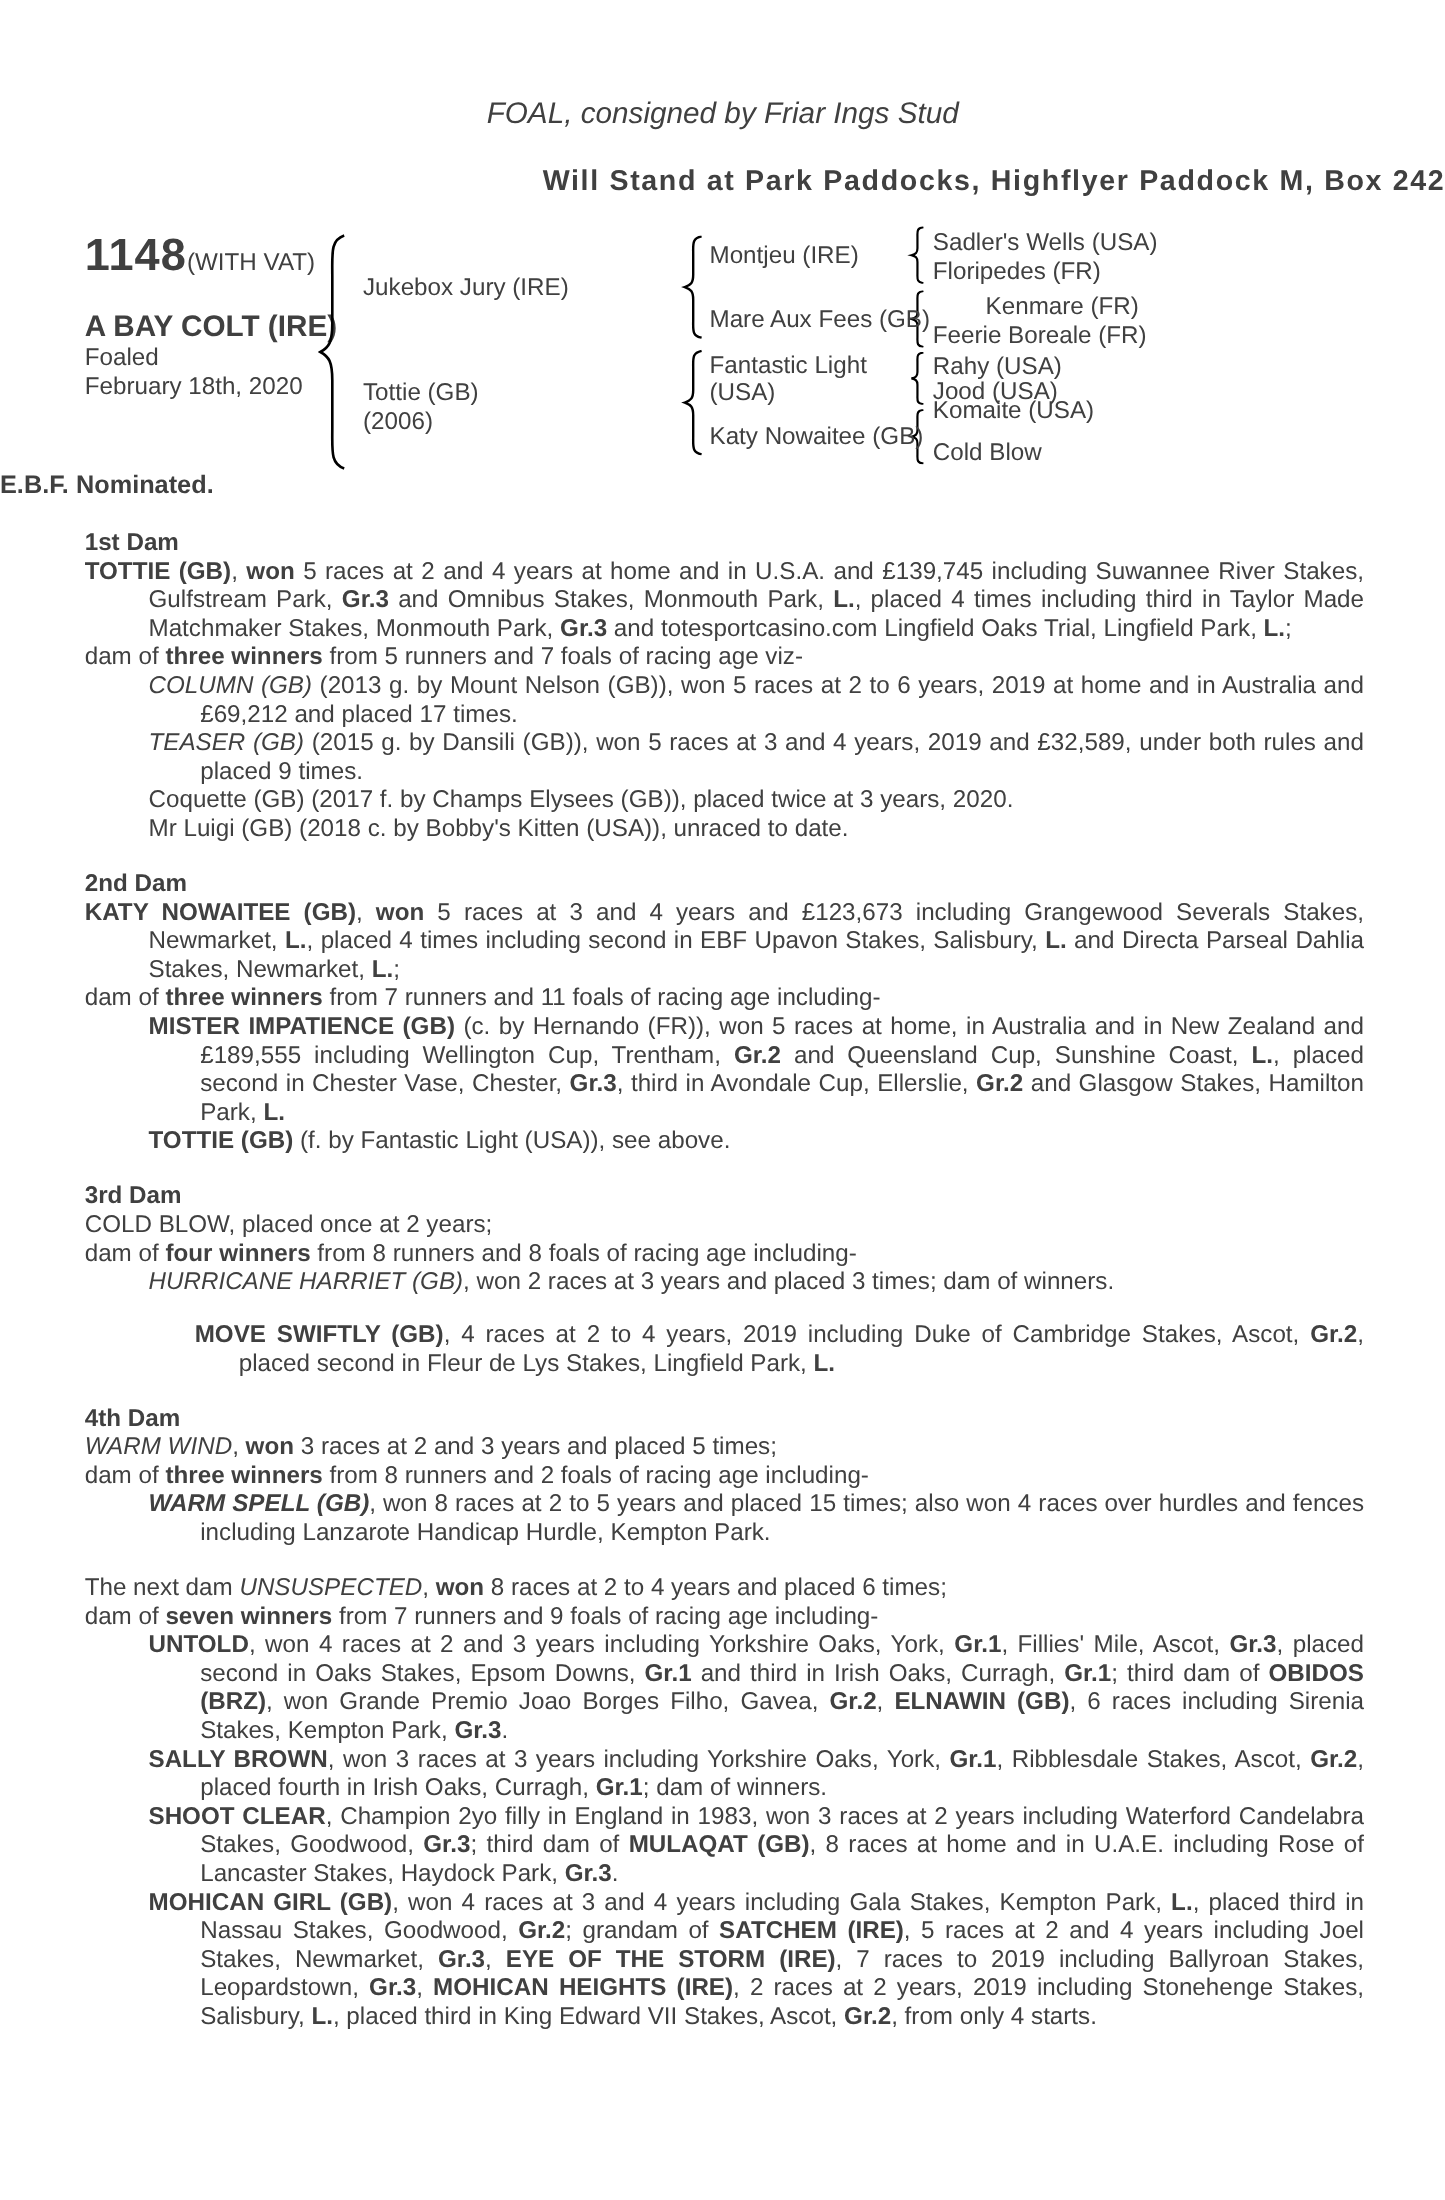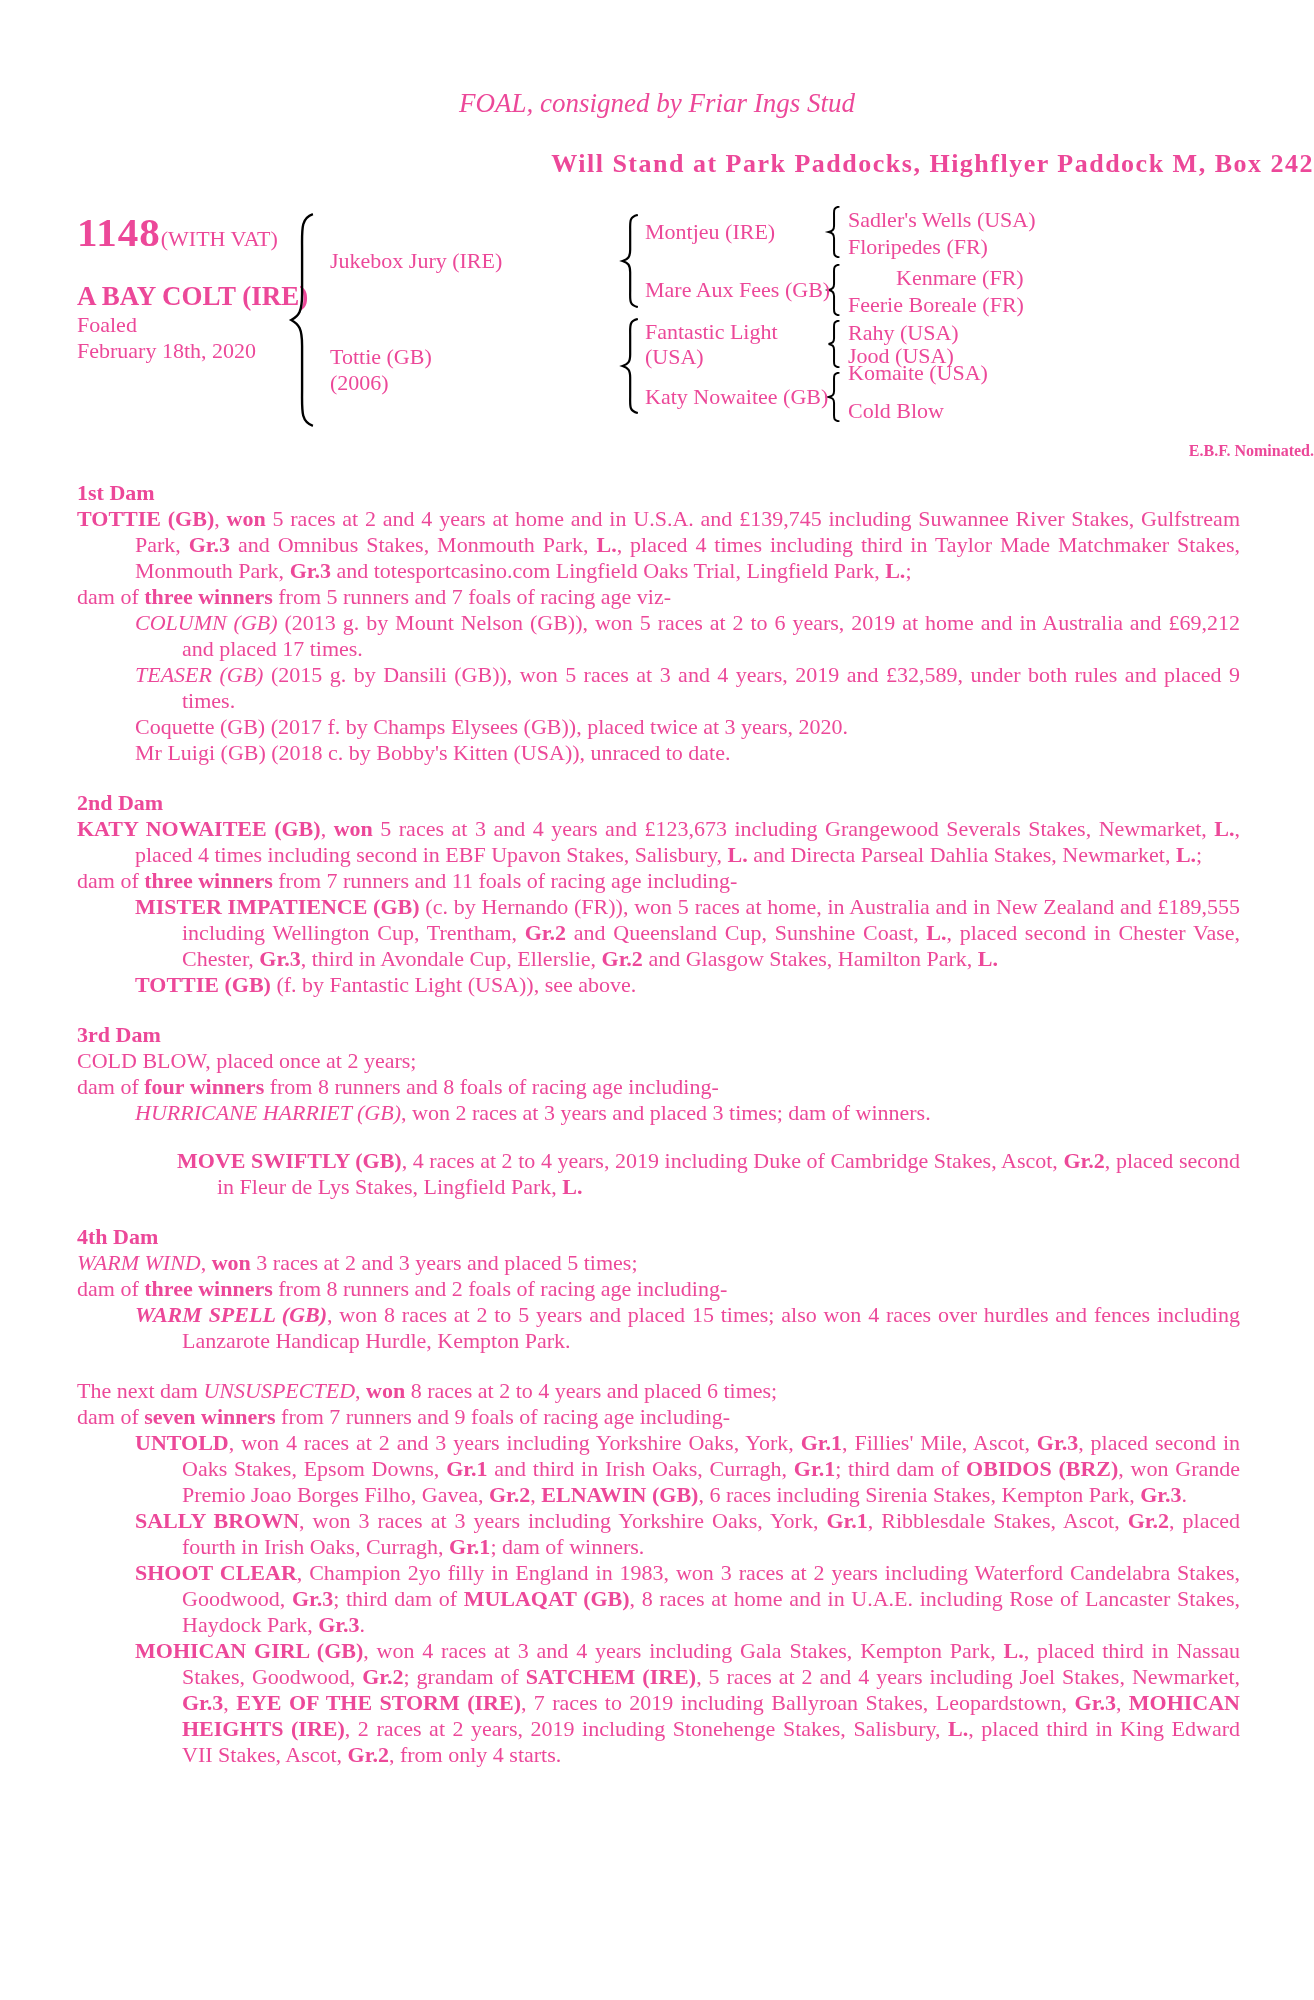--- a/index.html
+++ b/index.html
@@ -1,37 +1,37 @@
 <!DOCTYPE html>
 <html><head>
 <meta charset="utf-8">
 <style>
   * { margin:0; padding:0; box-sizing:border-box; }
   html,body { background:#fff; }
   .page {
-    position:relative; width:1314px; height:2000px; background:#ffffff; color:#ec4899;
-    font-family:Liberation Serif, serif; overflow:hidden;
+    position:relative; width:1314px; height:2000px; background:#ffffff; color:#404040;
+    font-family:Liberation Sans, sans-serif; overflow:hidden;
   }
   .consignor { position:absolute; top:88px; left:0; width:100%; text-align:center;
     font-style:italic; font-size:27px; }
   .stand { position:absolute; top:149px; left:0; width:100%; text-align:right;
     font-weight:bold; font-size:26px; letter-spacing:1.5px; }
   .lot-line { position:absolute; left:77px; top:208px; display:flex; align-items:baseline; }
   .lot-number { font-size:41px; font-weight:bold; letter-spacing:1px; }
   .lot-vat { font-size:22px; }
   .colt-desc { position:absolute; left:77px; top:281px; font-size:27px; font-weight:bold; }
   .plain22 { font-size:22px; line-height:25px; }
   .foaled { position:absolute; left:77px; top:312px; }
   .foaled-date { position:absolute; left:77px; top:338px; }
   .ped-name { position:absolute; font-size:22px; line-height:25px; white-space:nowrap; }
   .ped-name.wrap { white-space:normal; }
   .brace { position:absolute; }
   .brace svg { display:block; width:100%; height:100%; }
-  .ebf { position:absolute; top:442px; left:0; width:100%; text-align:right;
-    font-weight:bold; font-size:16px; }
+  .ebf { position:absolute; top:427px; left:0; width:100%; text-align:left;
+    font-weight:bold; font-size:23px; }
   .body-text { position:absolute; left:77px; top:480px; width:1163px; font-size:22px; line-height:26px; }
   .body-text section { margin-top:24px; }
   .body-text section:first-child { margin-top:0; }
   .body-text h3 { font-size:22px; line-height:26px; font-weight:bold; }
   .body-text p { text-align:justify; }
   .body-text p.l0 { padding-left:58px;  text-indent:-58px; }
   .body-text p.l1 { padding-left:105px; text-indent:-47px; }
   .body-text p.l2 { padding-left:140px; text-indent:-40px;margin-top:22px; }
   .r-n { font-weight:normal; font-style:normal; }
   .r-b { font-weight:bold; }

